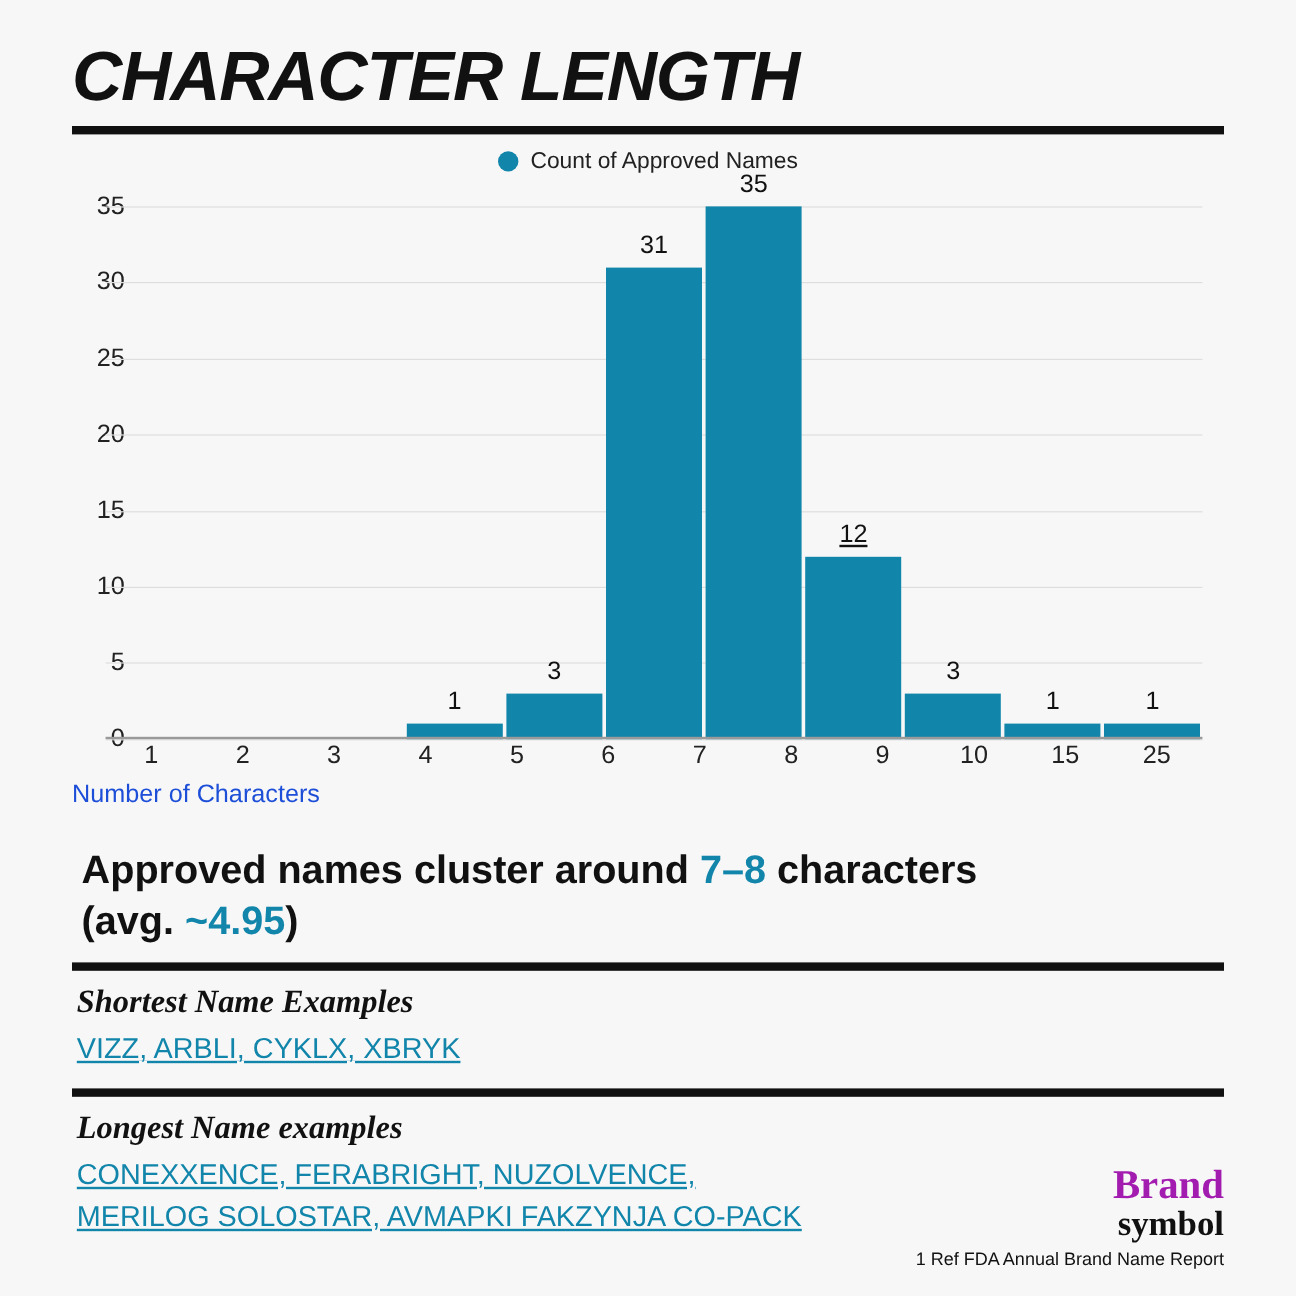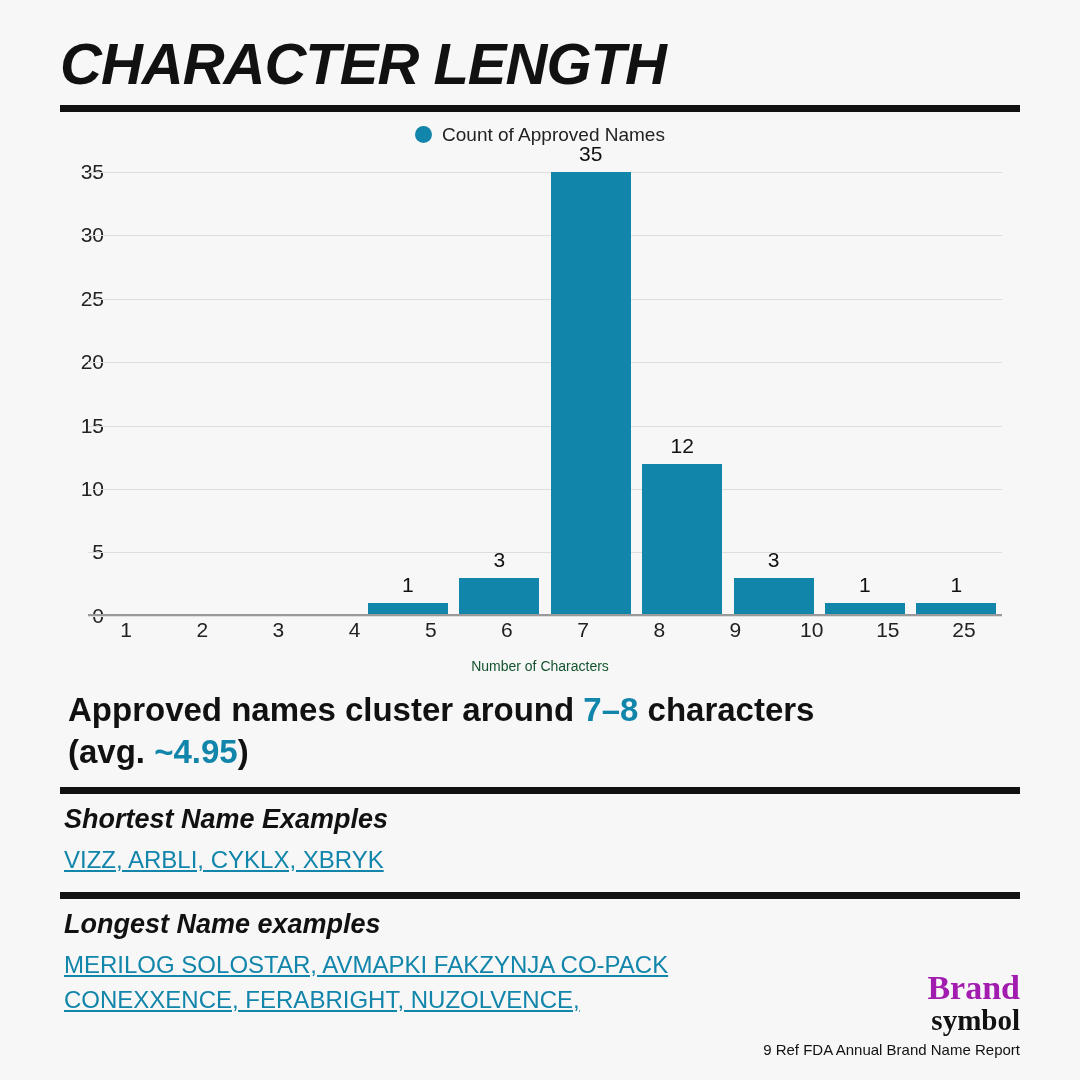--- a/index.html
+++ b/index.html
@@ -142,28 +142,27 @@
     flex: 1 1 0;
     text-align: center;
     font-size: 21px;
     color: #222;
   }
   .xaxis-title {
     position: absolute;
     left: 0;
     right: 0;
     bottom: -14px;
-    text-align: center;
-    font-size: 14px;
-    color: #14532d;
+    font-size: 21px;
+    color: #1d4ed8;
   }
 
   
   .callout {
-    margin-top: 29px;
+    margin-top: 44px;
     font-size: 33px;
     font-weight: bold;
     line-height: 1.28;
     color: #111;
     padding: 0 8px;
   }
   .accent { color: #1285ab; }
 
   .thick-rule {
     height: 7px;
@@ -171,20 +170,21 @@
     margin-top: 14px;
   }
 
   .sub-head {
     font-size: 27px;
     font-weight: bold;
     font-style: italic;
     margin-top: 10px;
     color: #111;
     padding-left: 4px;
+    font-family: Liberation Serif, serif;
   }
   .sub-body {
     font-size: 24px;
     color: #1285ab;
     margin-top: 8px;
     padding-left: 4px;
     line-height: 1.45;
   }
   .sub-body div { white-space: nowrap; text-decoration: underline; }
 
@@ -262,25 +262,29 @@
           </div>
           <div class="bar-slot">
             <div class="bar-value" style="bottom: calc(2.85714% + 6px);">1</div>
             <div class="bar" style="height: 2.85714%; background: rgb(18, 133, 171);"></div>
           </div>
           <div class="bar-slot">
             <div class="bar-value" style="bottom: calc(8.57143% + 6px);">3</div>
             <div class="bar" style="height: 8.57143%; background: rgb(18, 133, 171);"></div>
           </div>
           <div class="bar-slot">
+            <div class="bar-value" style="bottom: calc(88.5714% + 6px);">31</div>
+            <div class="bar" style="height: 88.5714%; background: rgb(18, 133, 171);"></div>
+          </div>
+          <div class="bar-slot">
             <div class="bar-value" style="bottom: calc(100% + 6px);">35</div>
             <div class="bar" style="height: 100%; background: rgb(18, 133, 171);"></div>
           </div>
           <div class="bar-slot">
-            <div class="bar-value" style="bottom: calc(34.2857% + 6px);">12</div>
+            <div class="bar-value" style="bottom: calc(34.2857% + 6px); text-decoration: underline;">12</div>
             <div class="bar" style="height: 34.2857%; background: rgb(18, 133, 171);"></div>
           </div>
           <div class="bar-slot">
             <div class="bar-value" style="bottom: calc(8.57143% + 6px);">3</div>
             <div class="bar" style="height: 8.57143%; background: rgb(18, 133, 171);"></div>
           </div>
           <div class="bar-slot">
             <div class="bar-value" style="bottom: calc(2.85714% + 6px);">1</div>
             <div class="bar" style="height: 2.85714%; background: rgb(18, 133, 171);"></div>
           </div>
@@ -315,23 +319,23 @@
 
   <div class="thick-rule"></div>
   <div class="sub-head">Shortest Name Examples</div>
   <div class="sub-body">
     <div>VIZZ, ARBLI, CYKLX, XBRYK</div>
   </div>
 
   <div class="thick-rule"></div>
   <div class="sub-head">Longest Name examples</div>
   <div class="sub-body">
+    <div>CONEXXENCE, FERABRIGHT, NUZOLVENCE,</div>
     <div>MERILOG SOLOSTAR, AVMAPKI FAKZYNJA CO-PACK</div>
-    <div>CONEXXENCE, FERABRIGHT, NUZOLVENCE,</div>
   </div>
 
   <div class="footer">
     <div class="logo-brand">Brand</div>
     <div class="logo-symbol">symbol</div>
-    <div class="footnote">9 Ref FDA Annual Brand Name Report</div>
+    <div class="footnote">1 Ref FDA Annual Brand Name Report</div>
   </div>
 
 </div>
 
 </body></html>

